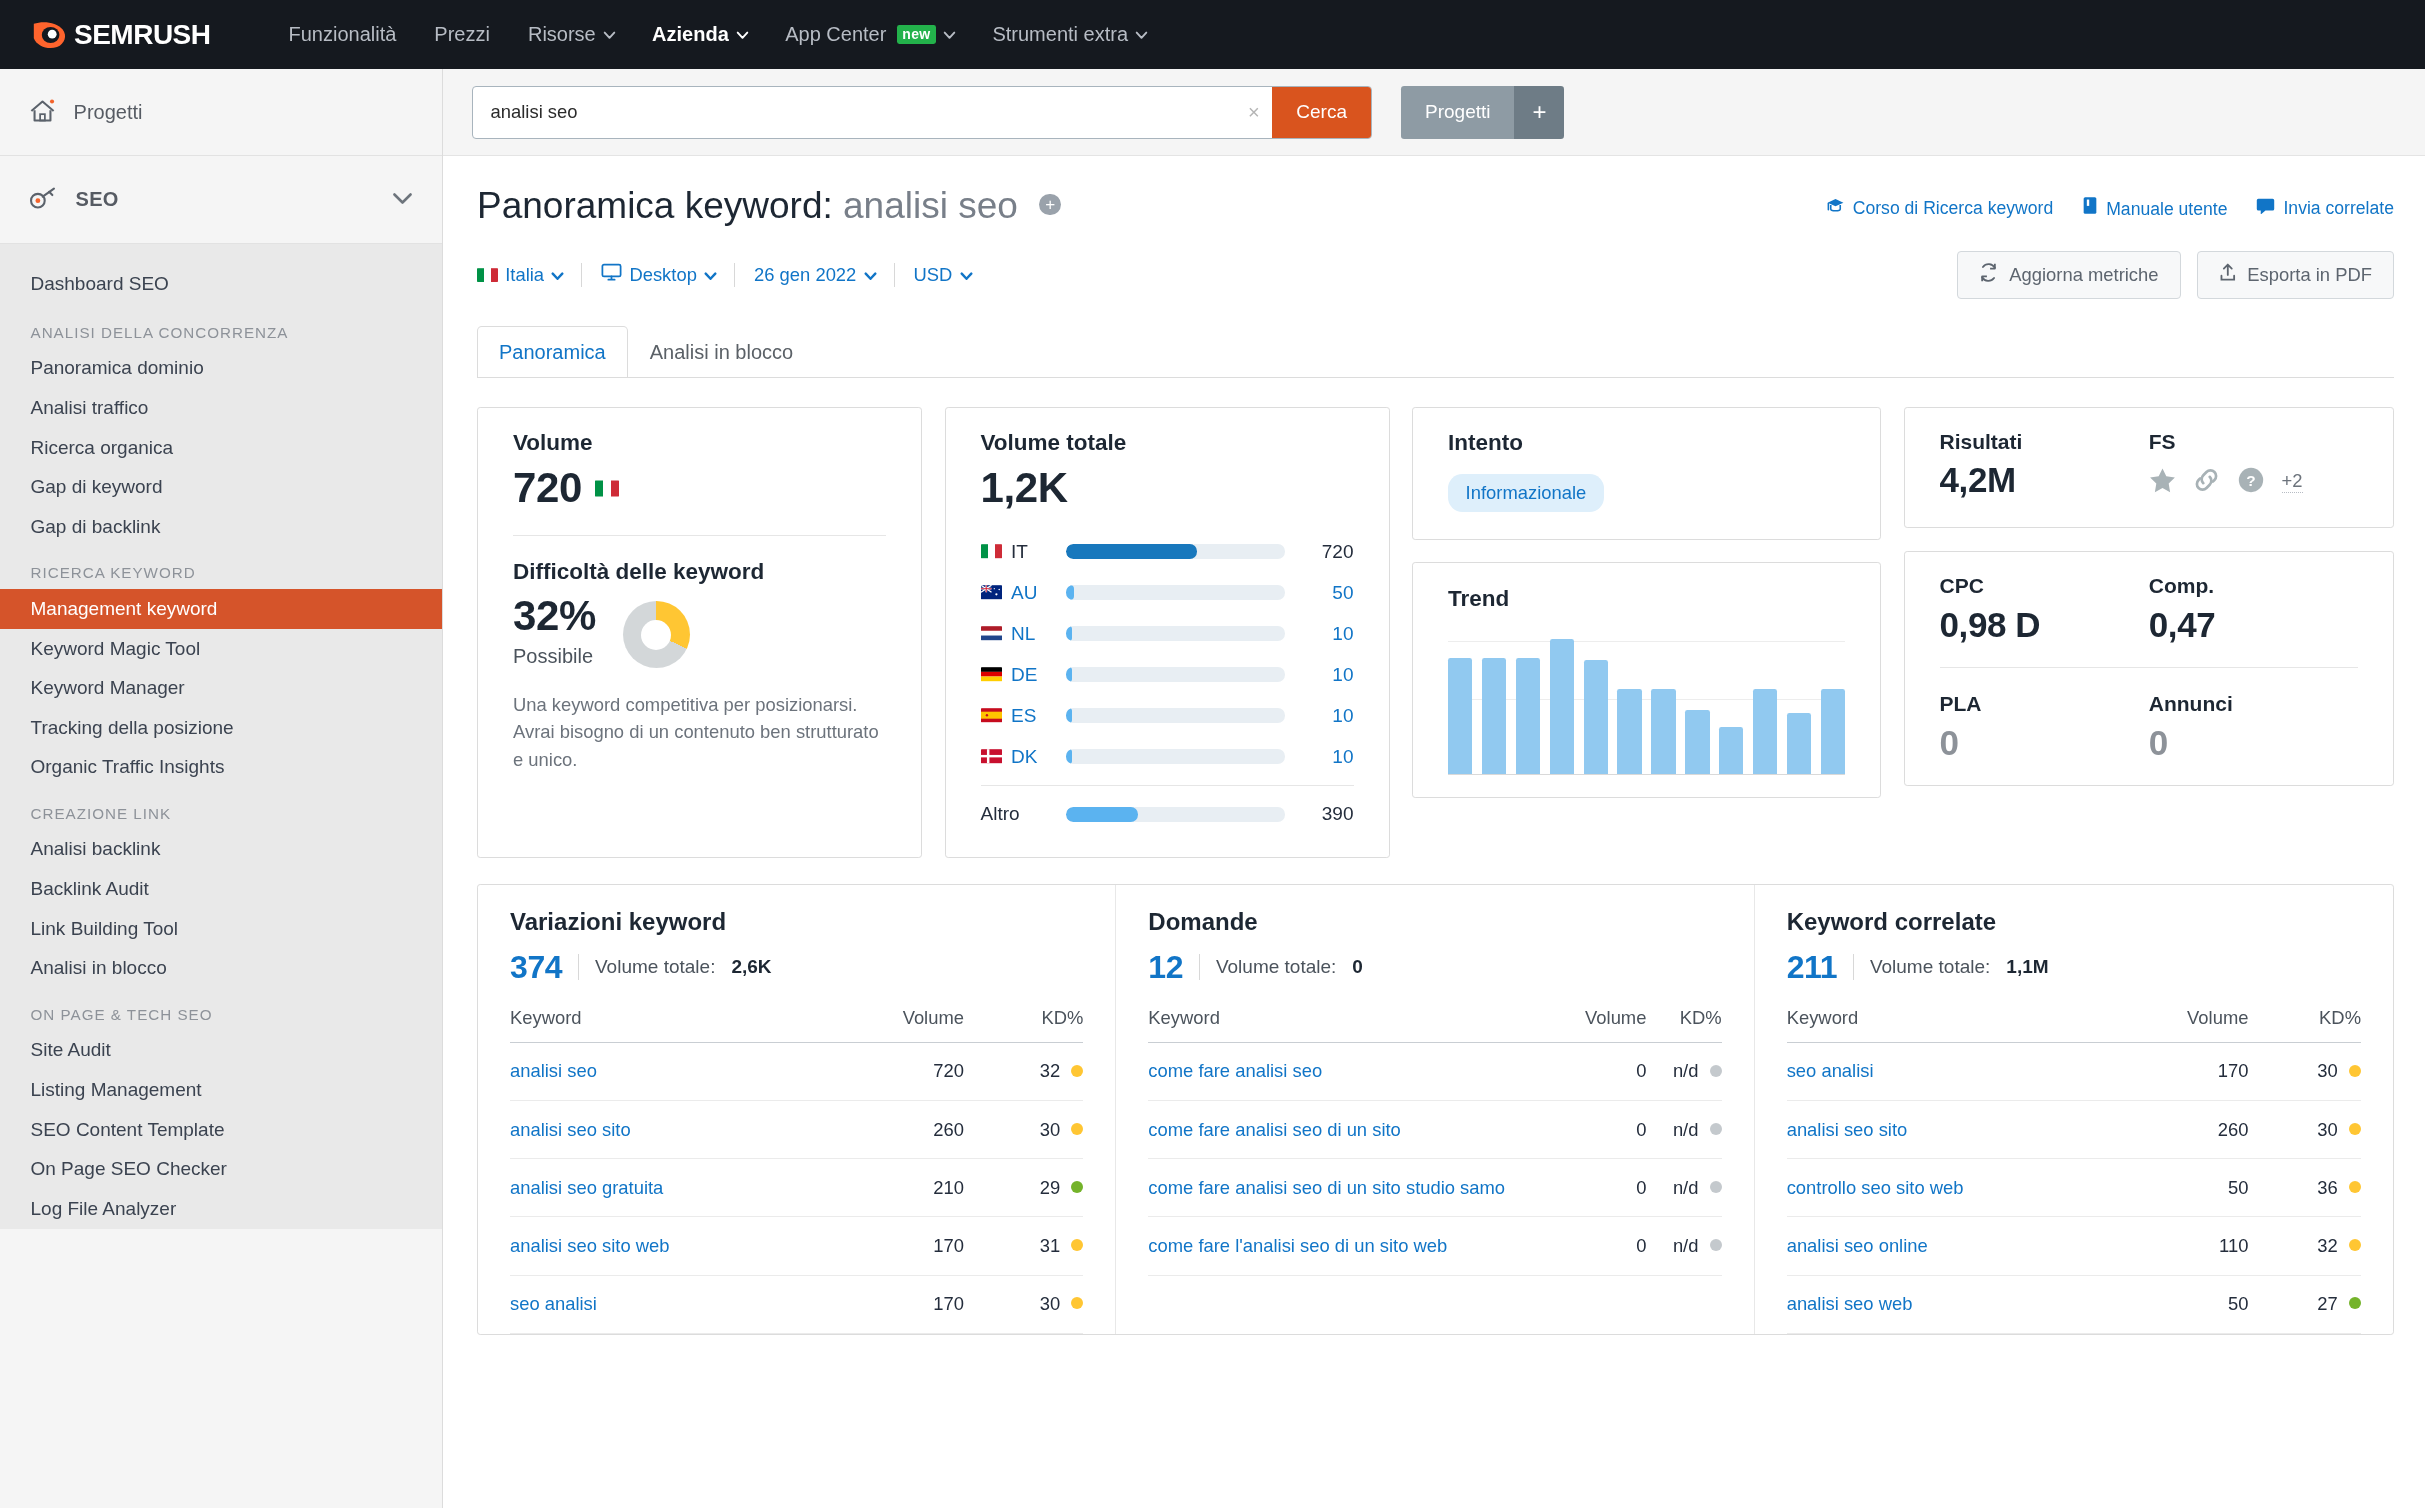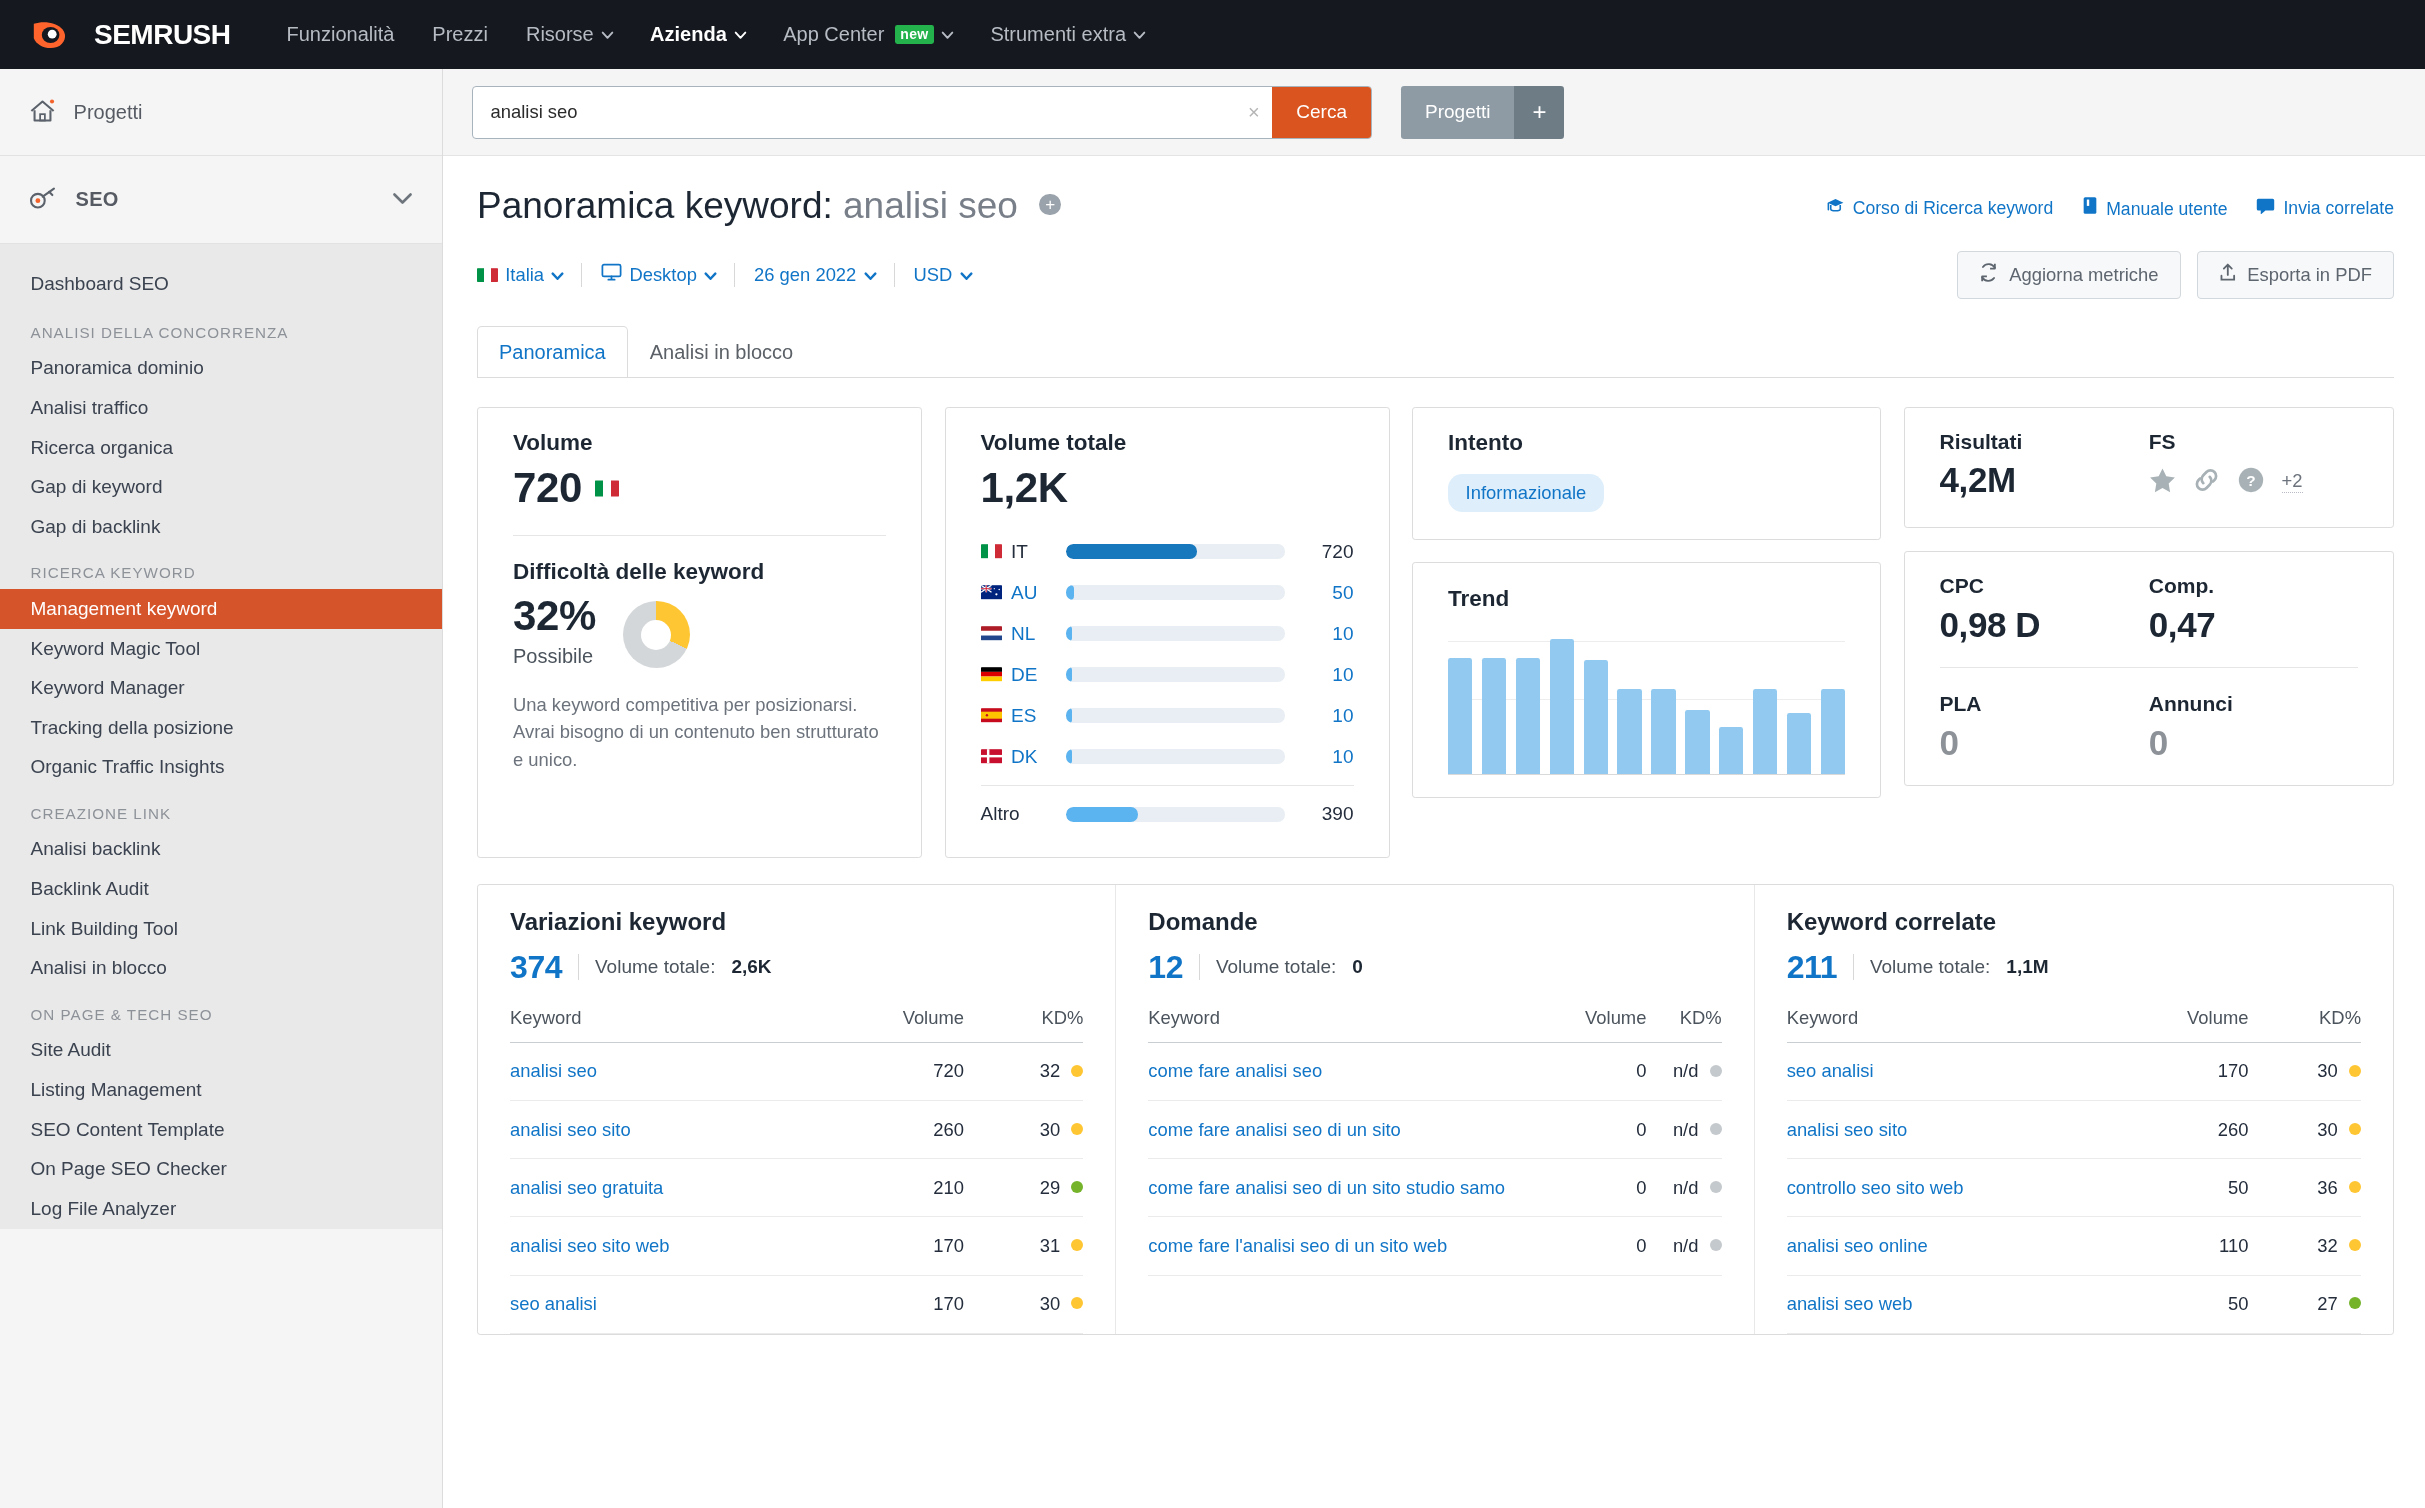--- a/index.html
+++ b/index.html
@@ -14,21 +14,21 @@
 
   
   .topnav {
     height: 69px;
     background: #15191f;
     display: flex;
     align-items: center;
     padding-left: 29px;
     gap: 0;
   }
-  .brand { display: flex; align-items: center; gap: 25px; margin-right: 37px; }
+  .brand { display: flex; align-items: center; gap: 5px; margin-right: 59px; }
   .brand-logo { width: 40px; height: 32px; position: relative; }
   .brand-logo svg { display: block; }
   .brand-text { color: #fff; font-size: 28px; font-weight: 700; letter-spacing: -0.5px; }
   .navlinks { display: flex; align-items: center; gap: 0; }
   .navlink {
     color: #b7bcc4; font-size: 20px; padding: 0 19px; cursor: pointer;
     display: flex; align-items: center; gap: 7.2px; white-space: nowrap;
   }
   .navlink.active { color: #fff; font-weight: 700; }
   .caret { display: inline-block; width: 11.2px; height: 7.2px; }

